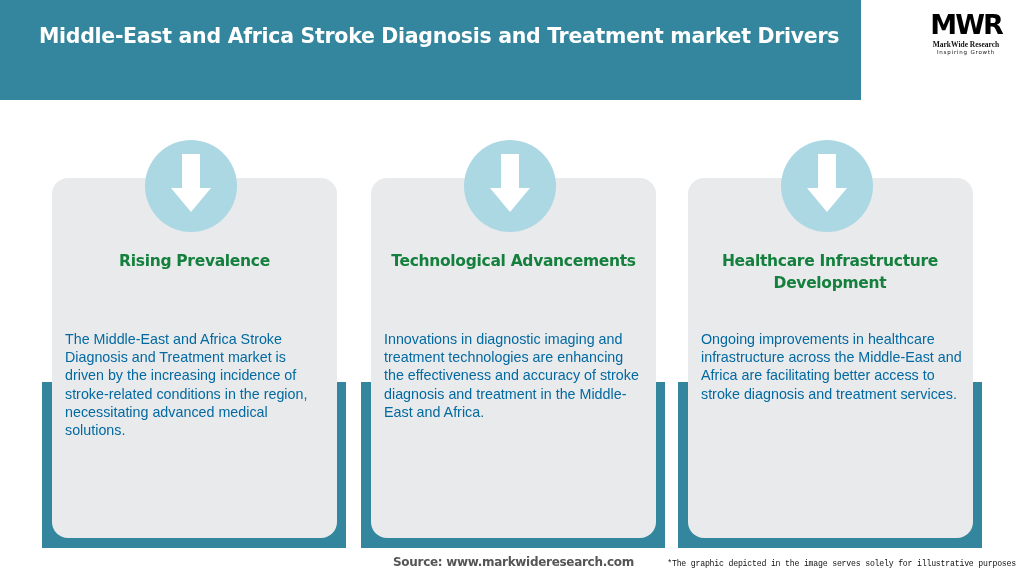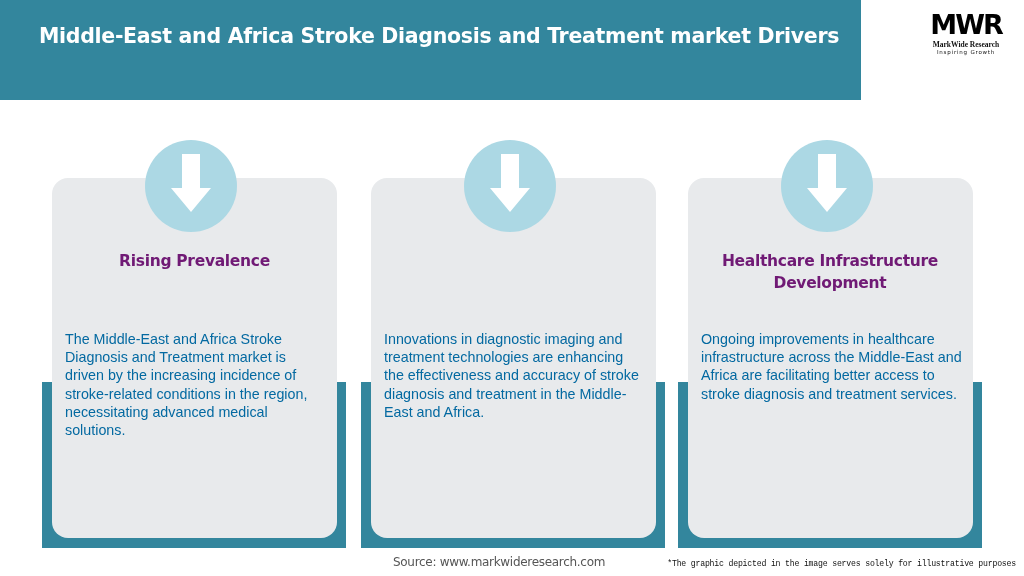--- a/index.html
+++ b/index.html
@@ -9,24 +9,24 @@
   .logo { position:absolute; left:920px; top:10px; width:92px; height:50px; text-align:center; }
   .logo-mark { display:block; font-family:"DejaVu Sans", sans-serif; font-weight:bold; font-size:27px; color:#000000; letter-spacing:-2px; line-height:30px; }
   .logo-name { display:block; font-family:Liberation Serif, serif; font-weight:bold; font-size:7.5px; color:#111; line-height:9px; }
   .logo-tag { display:block; font-family:"DejaVu Sans", sans-serif; font-size:5.5px; color:#111; letter-spacing:0.8px; line-height:7px; }
 
   .col { position:absolute; top:140px; width:306px; height:410px; }
   .teal-base { position:absolute; left:0; top:242px; width:304px; height:166px; background:#33869d; }
   .card { position:absolute; left:10px; top:38px; width:285px; height:360px; background:#e8eaec; border-radius:16px; }
   .circle { position:absolute; left:103px; top:0; width:92px; height:92px; border-radius:50%; background:#acd8e4; }
   .circle svg { position:absolute; left:26px; top:14px; }
-  .card-title { position:absolute; left:0; width:285px; top:72px; text-align:center; font-family:"DejaVu Sans", sans-serif; font-weight:bold; font-size:15.5px; color:#701a75; line-height:22px; letter-spacing:-0.3px; }
+  .card-title { position:absolute; left:0; width:285px; top:72px; text-align:center; font-family:"DejaVu Sans", sans-serif; font-weight:bold; font-size:15.5px; color:#15803d; line-height:22px; letter-spacing:-0.3px; }
   .card-body { position:absolute; left:13px; width:262px; top:152px; font-family:"Liberation Sans", sans-serif; font-size:14.3px; line-height:18.2px; color:#0369a1; }
 
-  .source { position:absolute; left:393px; top:555px; font-family:"DejaVu Sans", sans-serif; font-weight:normal; font-size:12px; color:#555; letter-spacing:-0.3px; }
+  .source { position:absolute; left:393px; top:555px; font-family:"DejaVu Sans", sans-serif; font-weight:bold; font-size:12px; color:#555; letter-spacing:-0.3px; }
   .disclaimer { position:absolute; right:8px; top:559px; font-family:Liberation Mono, monospace; font-size:8.2px; color:#111; letter-spacing:-0.2px; white-space:nowrap; }
 </style>
 </head>
 <body>
 
 <div class="header">
   <div class="title">Middle-East and Africa Stroke Diagnosis and Treatment market Drivers</div>
   <div class="logo">
     <span class="logo-mark">MWR</span>
     <span class="logo-name">MarkWide Research</span>
@@ -43,20 +43,21 @@
   <div class="circle">
     <svg width="40" height="60" viewBox="0 0 40 60">
       <polygon points="11,0 29,0 29,34 40,34 20,58 0,34 11,34" fill="#ffffff"></polygon>
     </svg>
   </div>
 </div>
 
 <div class="col" style="left:361px;">
   <div class="teal-base"></div>
   <div class="card">
+    <div class="card-title">Technological Advancements</div>
     <div class="card-body">Innovations in diagnostic imaging and treatment technologies are enhancing the effectiveness and accuracy of stroke diagnosis and treatment in the Middle-East and Africa.</div>
   </div>
   <div class="circle">
     <svg width="40" height="60" viewBox="0 0 40 60">
       <polygon points="11,0 29,0 29,34 40,34 20,58 0,34 11,34" fill="#ffffff"></polygon>
     </svg>
   </div>
 </div>
 
 <div class="col" style="left:678px;">

